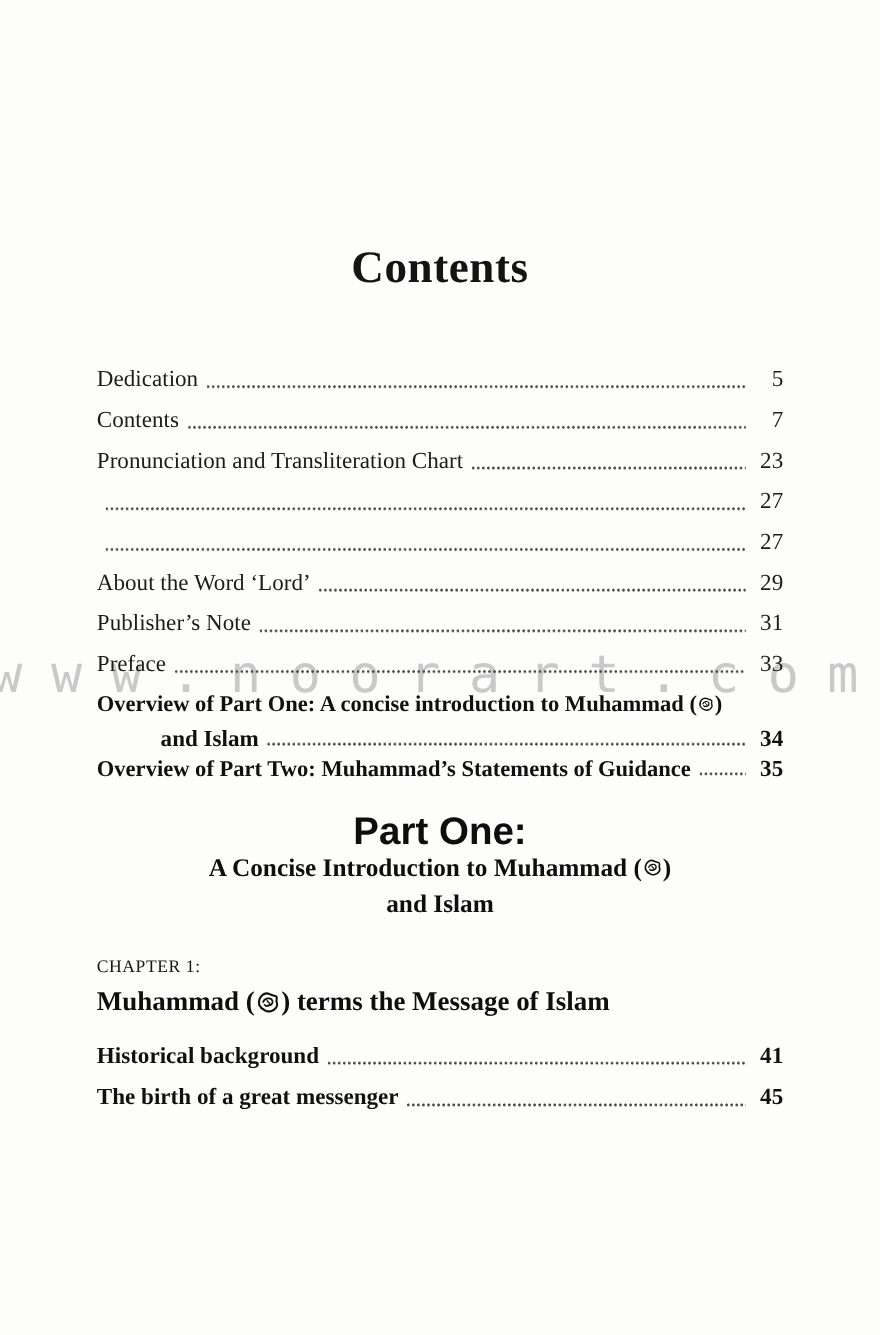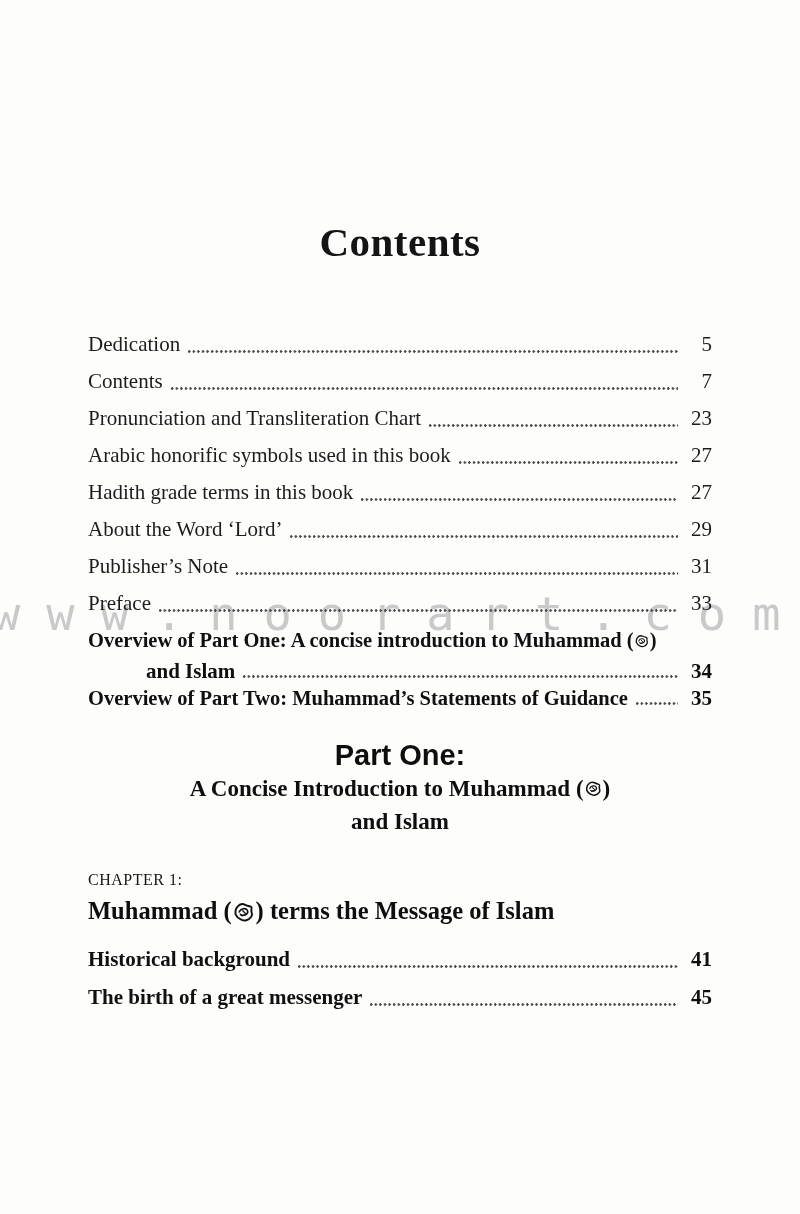--- a/index.html
+++ b/index.html
@@ -69,21 +69,21 @@
   .part-heading{
     position:absolute;
     top:739px;left:0;right:0;
     z-index:1;
     text-align:center;
     color:#0e0e0e;
   }
   .part-line1{
     font-family:"Liberation Sans", sans-serif;
     font-weight:bold;
-    font-size:29px;line-height:33px;
+    font-size:35px;line-height:33px;
   }
   .part-line2{
     font-weight:bold;
     font-size:23px;line-height:33px;
   }
   
   .chapter{
     position:absolute;
     left:88px;right:88px;top:866px;
     z-index:1;
@@ -121,27 +121,25 @@
       <span class="pg">7</span>
     </div>
 
     <div class="trow h37">
       <span class="lbl">Pronunciation and Transliteration Chart</span>
       <span class="leader"></span>
       <span class="pg">23</span>
     </div>
 
     <div class="trow h37">
-      <span class="lbl">Arabic honorific symbols used in this book</span>
       <span class="leader"></span>
       <span class="pg">27</span>
     </div>
 
     <div class="trow h37">
-      <span class="lbl">Hadith grade terms in this book</span>
       <span class="leader"></span>
       <span class="pg">27</span>
     </div>
 
     <div class="trow h37">
       <span class="lbl">About the Word ‘Lord’</span>
       <span class="leader"></span>
       <span class="pg">29</span>
     </div>
 

